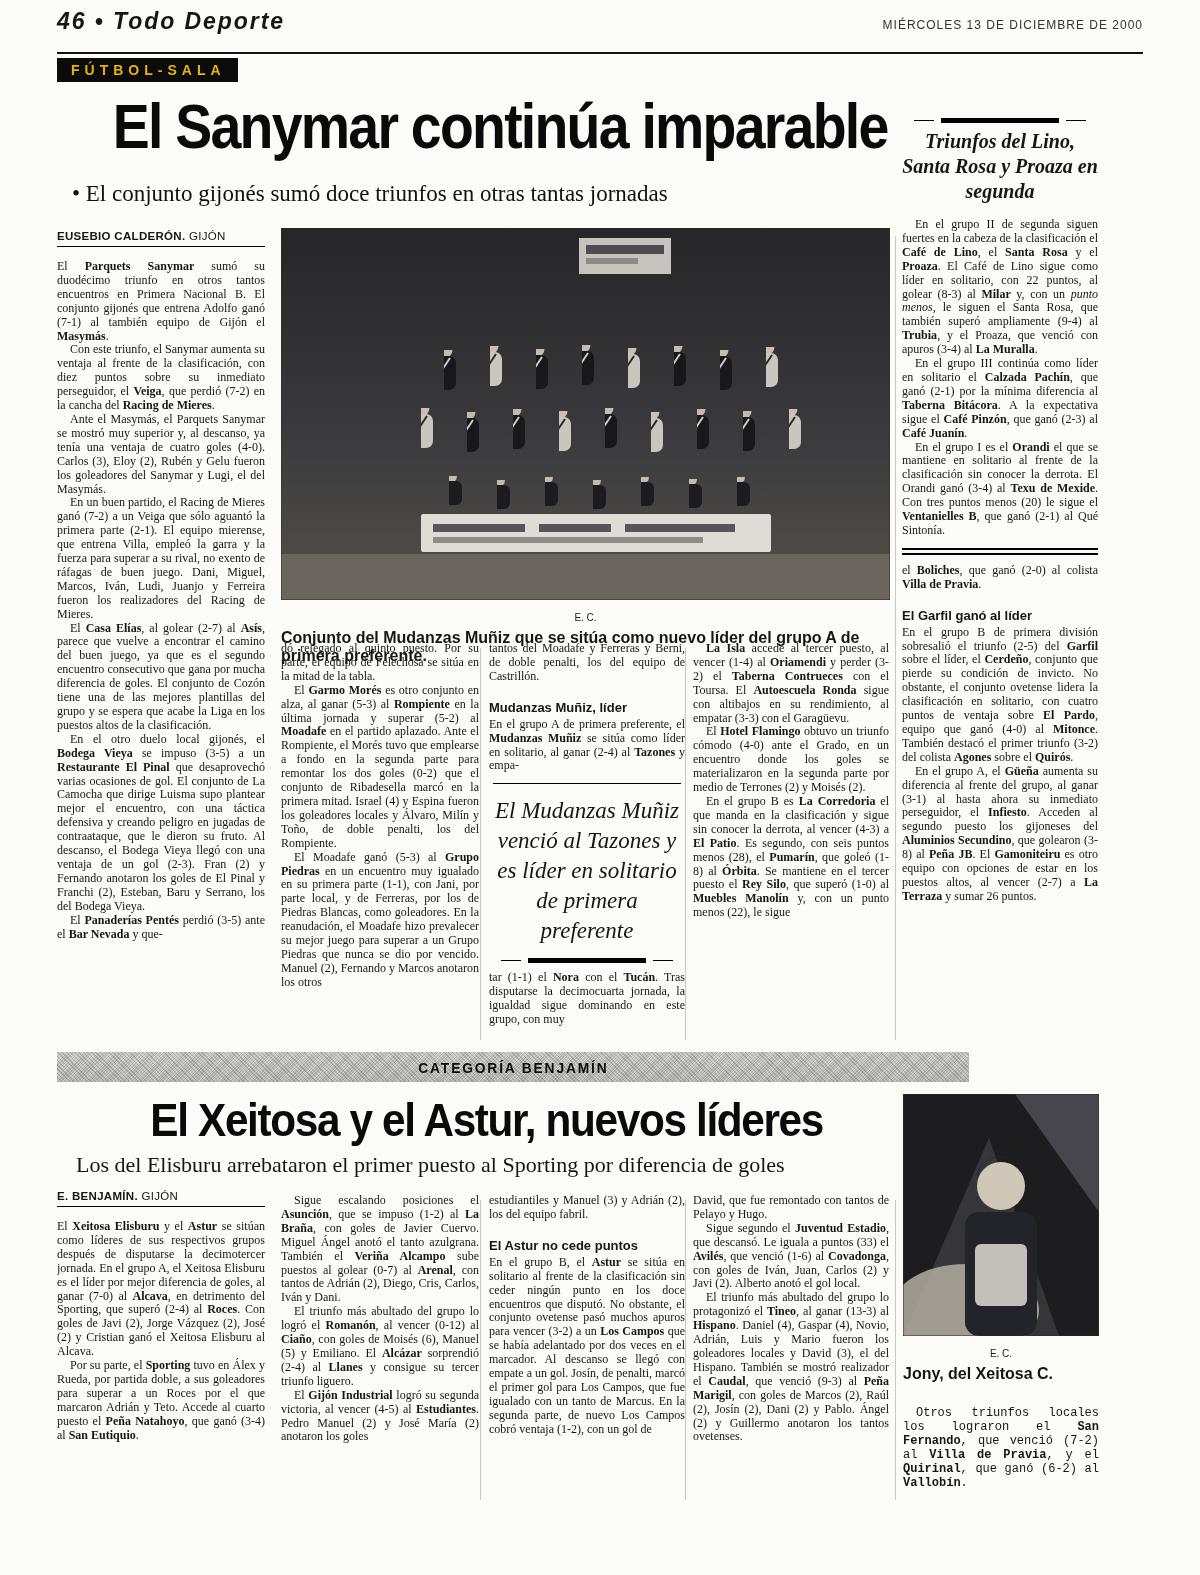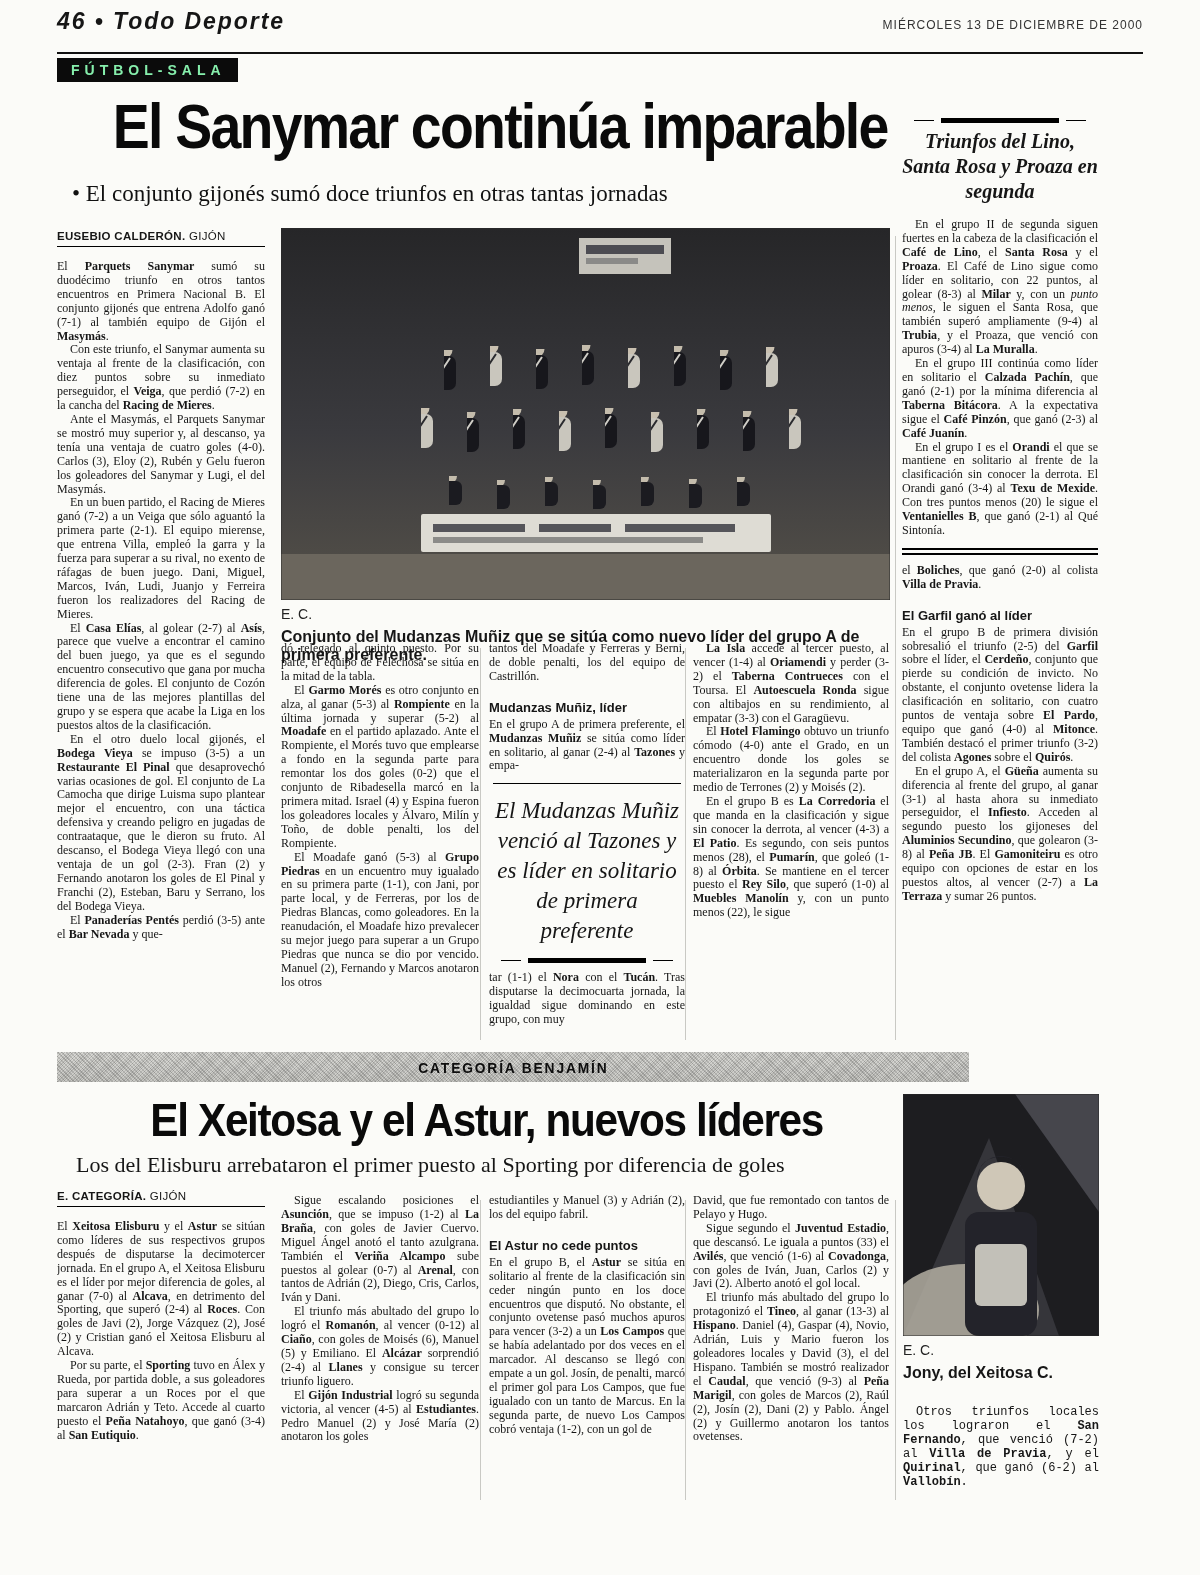--- a/index.html
+++ b/index.html
@@ -8,42 +8,42 @@
     position:relative; background:#fbfbf8; color:#161616; overflow:hidden;
     font-family:"Liberation Serif", serif;
   }
   .abs { position:absolute; }
 
   
   .header-row { left:57px; top:7px; width:1086px; display:flex; justify-content:space-between; align-items:flex-end; }
   .masthead { font-family:"Liberation Sans", sans-serif; font-weight:bold; font-style:italic; font-size:24px; letter-spacing:2px; transform:scaleX(.96); transform-origin:left; }
   .page-date { font-family:"Liberation Sans", sans-serif; font-size:12px; letter-spacing:1px; color:#333; padding-bottom:3px; }
   .header-rule { left:57px; top:52px; width:1086px; height:2px; background:#111; }
-  .section-tag { left:57px; top:58px; background:#0b0b0b; color:#86efac; font-family:"Liberation Sans", sans-serif; font-weight:bold; font-size:14px; letter-spacing:5px; padding:4px 12px 4px 14px; }
+  .section-tag { left:57px; top:58px; background:#0b0b0b; color:#eab308; font-family:"Liberation Sans", sans-serif; font-weight:bold; font-size:14px; letter-spacing:5px; padding:4px 12px 4px 14px; }
 
   
   .headline1 { left:60px; top:90px; width:830px; text-align:center; }
   .headline1 .hl { display:inline-block; font-family:"Liberation Sans", sans-serif; font-weight:bold; font-size:63px; letter-spacing:-2px; transform:scaleX(.88); transform-origin:center; white-space:nowrap; color:#0a0a0a; }
   .subhead1 { left:72px; top:181px; width:810px; font-size:23px; color:#111; }
 
   .headline2 { left:57px; top:1092px; width:860px; text-align:center; }
   .headline2 .hl { display:inline-block; font-family:"Liberation Sans", sans-serif; font-weight:bold; font-size:47px; letter-spacing:-1.5px; transform:scaleX(.9); transform-origin:center; white-space:nowrap; color:#0a0a0a; }
   .subhead2 { left:76px; top:1152px; width:840px; font-size:22px; }
 
   
   .byline { font-family:"Liberation Sans", sans-serif; font-size:11.5px; letter-spacing:.3px; border-bottom:1px solid #000; padding-bottom:4px; }
   .byline b { font-weight:bold; }
   .col { font-size:12px; line-height:1.16; text-align:justify; hyphens:auto; -webkit-hyphens:auto; }
   .para { margin:0; }
   .para.ind { text-indent:13px; }
   .para b { font-weight:bold; }
   .colhead { font-family:"Liberation Sans", sans-serif; font-weight:bold; font-size:13px; margin:16px 0 3px; text-align:left; }
 
   
-  .photo-credit { font-family:"Liberation Sans", sans-serif; font-size:14px; text-align:left; color:#222; margin-top:6px; }
+  .photo-credit { font-family:"Liberation Sans", sans-serif; font-size:10px; text-align:center; color:#222; margin-top:12px; }
   .photo-caption { font-family:"Liberation Sans", sans-serif; font-weight:bold; font-size:16px; margin-top:6px; }
 
   
   .pullquote { margin:10px 0 8px; }
   .pq-top { border-top:1px solid #000; margin:4px 4px 12px; }
   .pq-text { font-style:italic; font-size:23px; line-height:1.3; text-align:center; text-indent:0; }
   .ornament { display:flex; align-items:center; justify-content:center; gap:7px; margin:12px 0 6px; }
   .ornament .wing { height:1px; background:#000; flex:0 0 20px; }
   .ornament .bar { height:5px; background:#000; flex:0 0 118px; }
 
@@ -229,21 +229,21 @@
 <div class="abs banner">
   <span>CATEGORÍA BENJAMÍN</span>
 </div>
 
 <div class="abs headline2">
   <span class="hl">El Xeitosa y el Astur, nuevos líderes</span>
 </div>
 <div class="abs subhead2">Los del Elisburu arrebataron el primer puesto al Sporting por diferencia de goles</div>
 
 <div class="abs byline" style="left:57px; top:1190px; width:208px;">
-  <b>E. CATEGORÍA.</b><span> GIJÓN</span>
+  <b>E. BENJAMÍN.</b><span> GIJÓN</span>
 </div>
 <div class="abs col" style="left:57px; top:1220px; width:208px; max-height:290px; overflow:hidden;">
     <p class="para">El <b>Xeitosa Elisburu</b> y el <b>Astur</b> se sitúan como líderes de sus respectivos grupos después de disputarse la decimotercer jornada. En el grupo A, el Xeitosa Elisburu es el líder por mejor diferencia de goles, al ganar (7-0) al <b>Alcava</b>, en detrimento del Sporting, que superó (2-4) al <b>Roces</b>. Con goles de Javi (2), Jorge Vázquez (2), José (2) y Cristian ganó el Xeitosa Elisburu al Alcava.</p>
     <p class="para ind">Por su parte, el <b>Sporting</b> tuvo en Álex y Rueda, por partida doble, a sus goleadores para superar a un Roces por el que marcaron Adrián y Teto. Accede al cuarto puesto el <b>Peña Natahoyo</b>, que ganó (3-4) al <b>San Eutiquio</b>.</p>
   </div>
 
 <div class="abs col" style="left:281px; top:1194px; width:198px; max-height:316px; overflow:hidden;">
     <p class="para ind">Sigue escalando posiciones el <b>Asunción</b>, que se impuso (1-2) al <b>La Braña</b>, con goles de Javier Cuervo. Miguel Ángel anotó el tanto azulgrana. También el <b>Veriña Alcampo</b> sube puestos al golear (0-7) al <b>Arenal</b>, con tantos de Adrián (2), Diego, Cris, Carlos, Iván y Dani.</p>
     <p class="para ind">El triunfo más abultado del grupo lo logró el <b>Romanón</b>, al vencer (0-12) al <b>Ciaño</b>, con goles de Moisés (6), Manuel (5) y Emiliano. El <b>Alcázar</b> sorprendió (2-4) al <b>Llanes</b> y consigue su tercer triunfo liguero.</p>
     <p class="para ind">El <b>Gijón Industrial</b> logró su segunda victoria, al vencer (4-5) al <b>Estudiantes</b>. Pedro Manuel (2) y José María (2) anotaron los goles</p>

